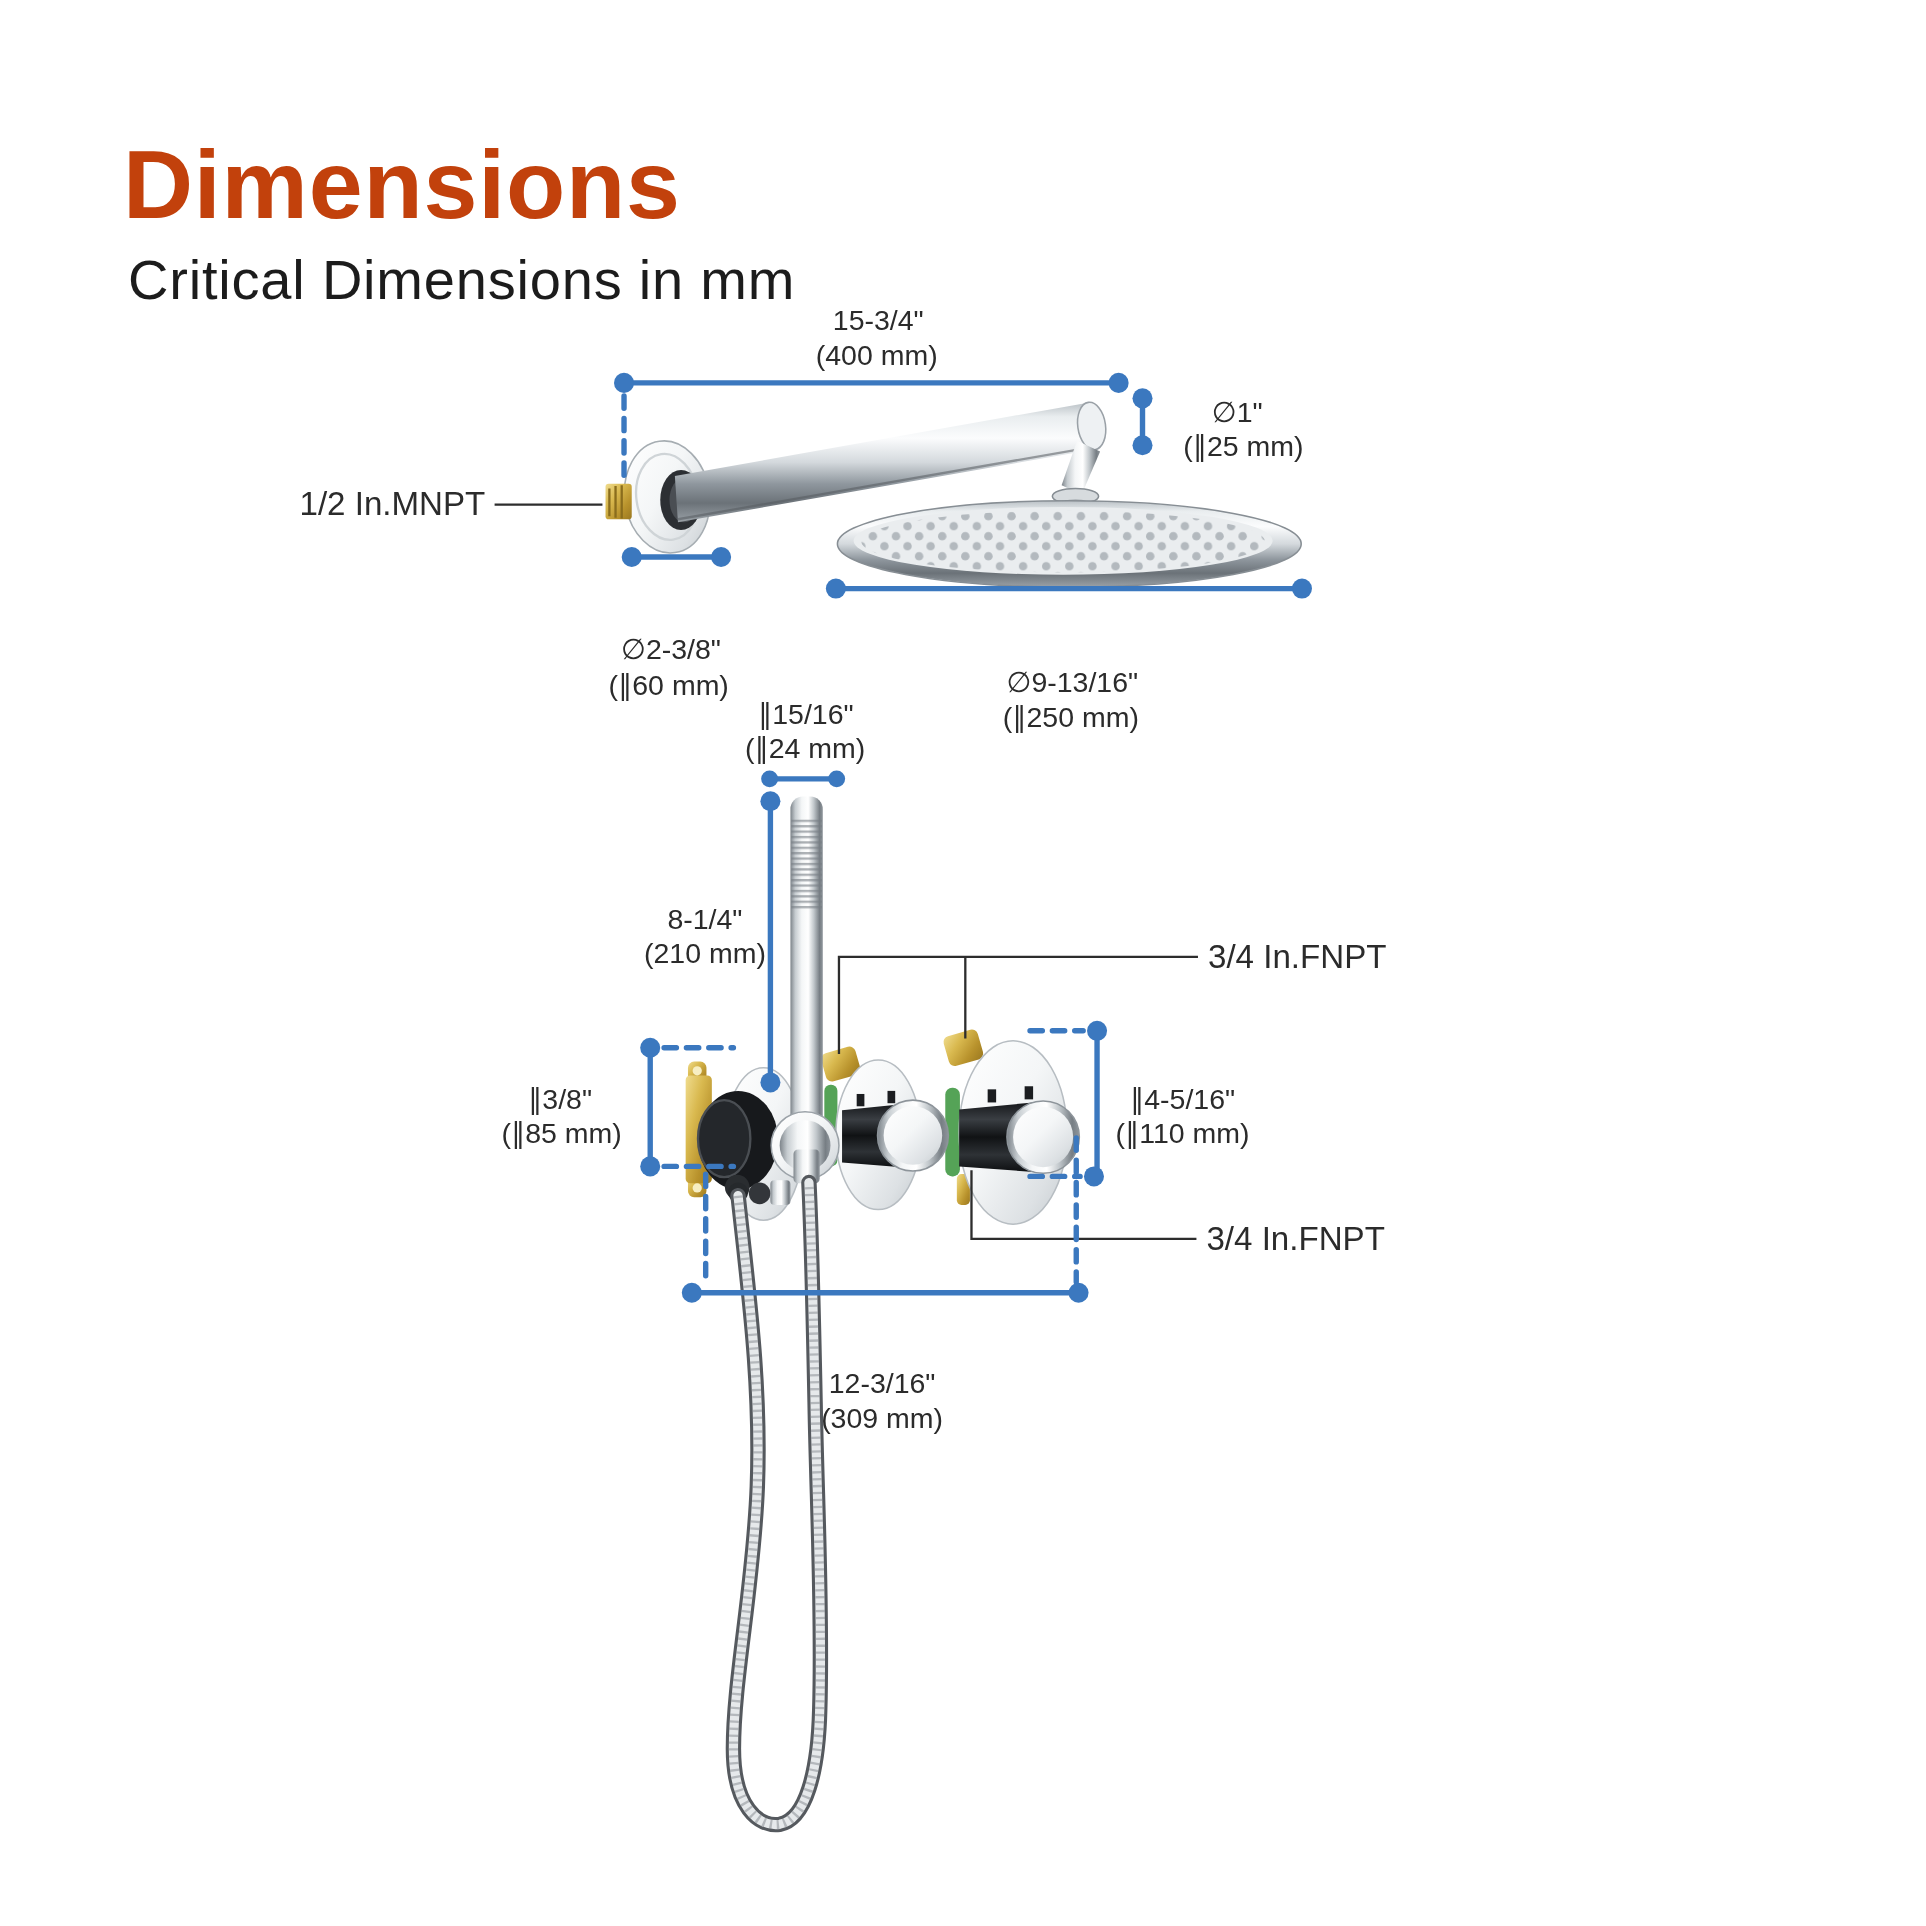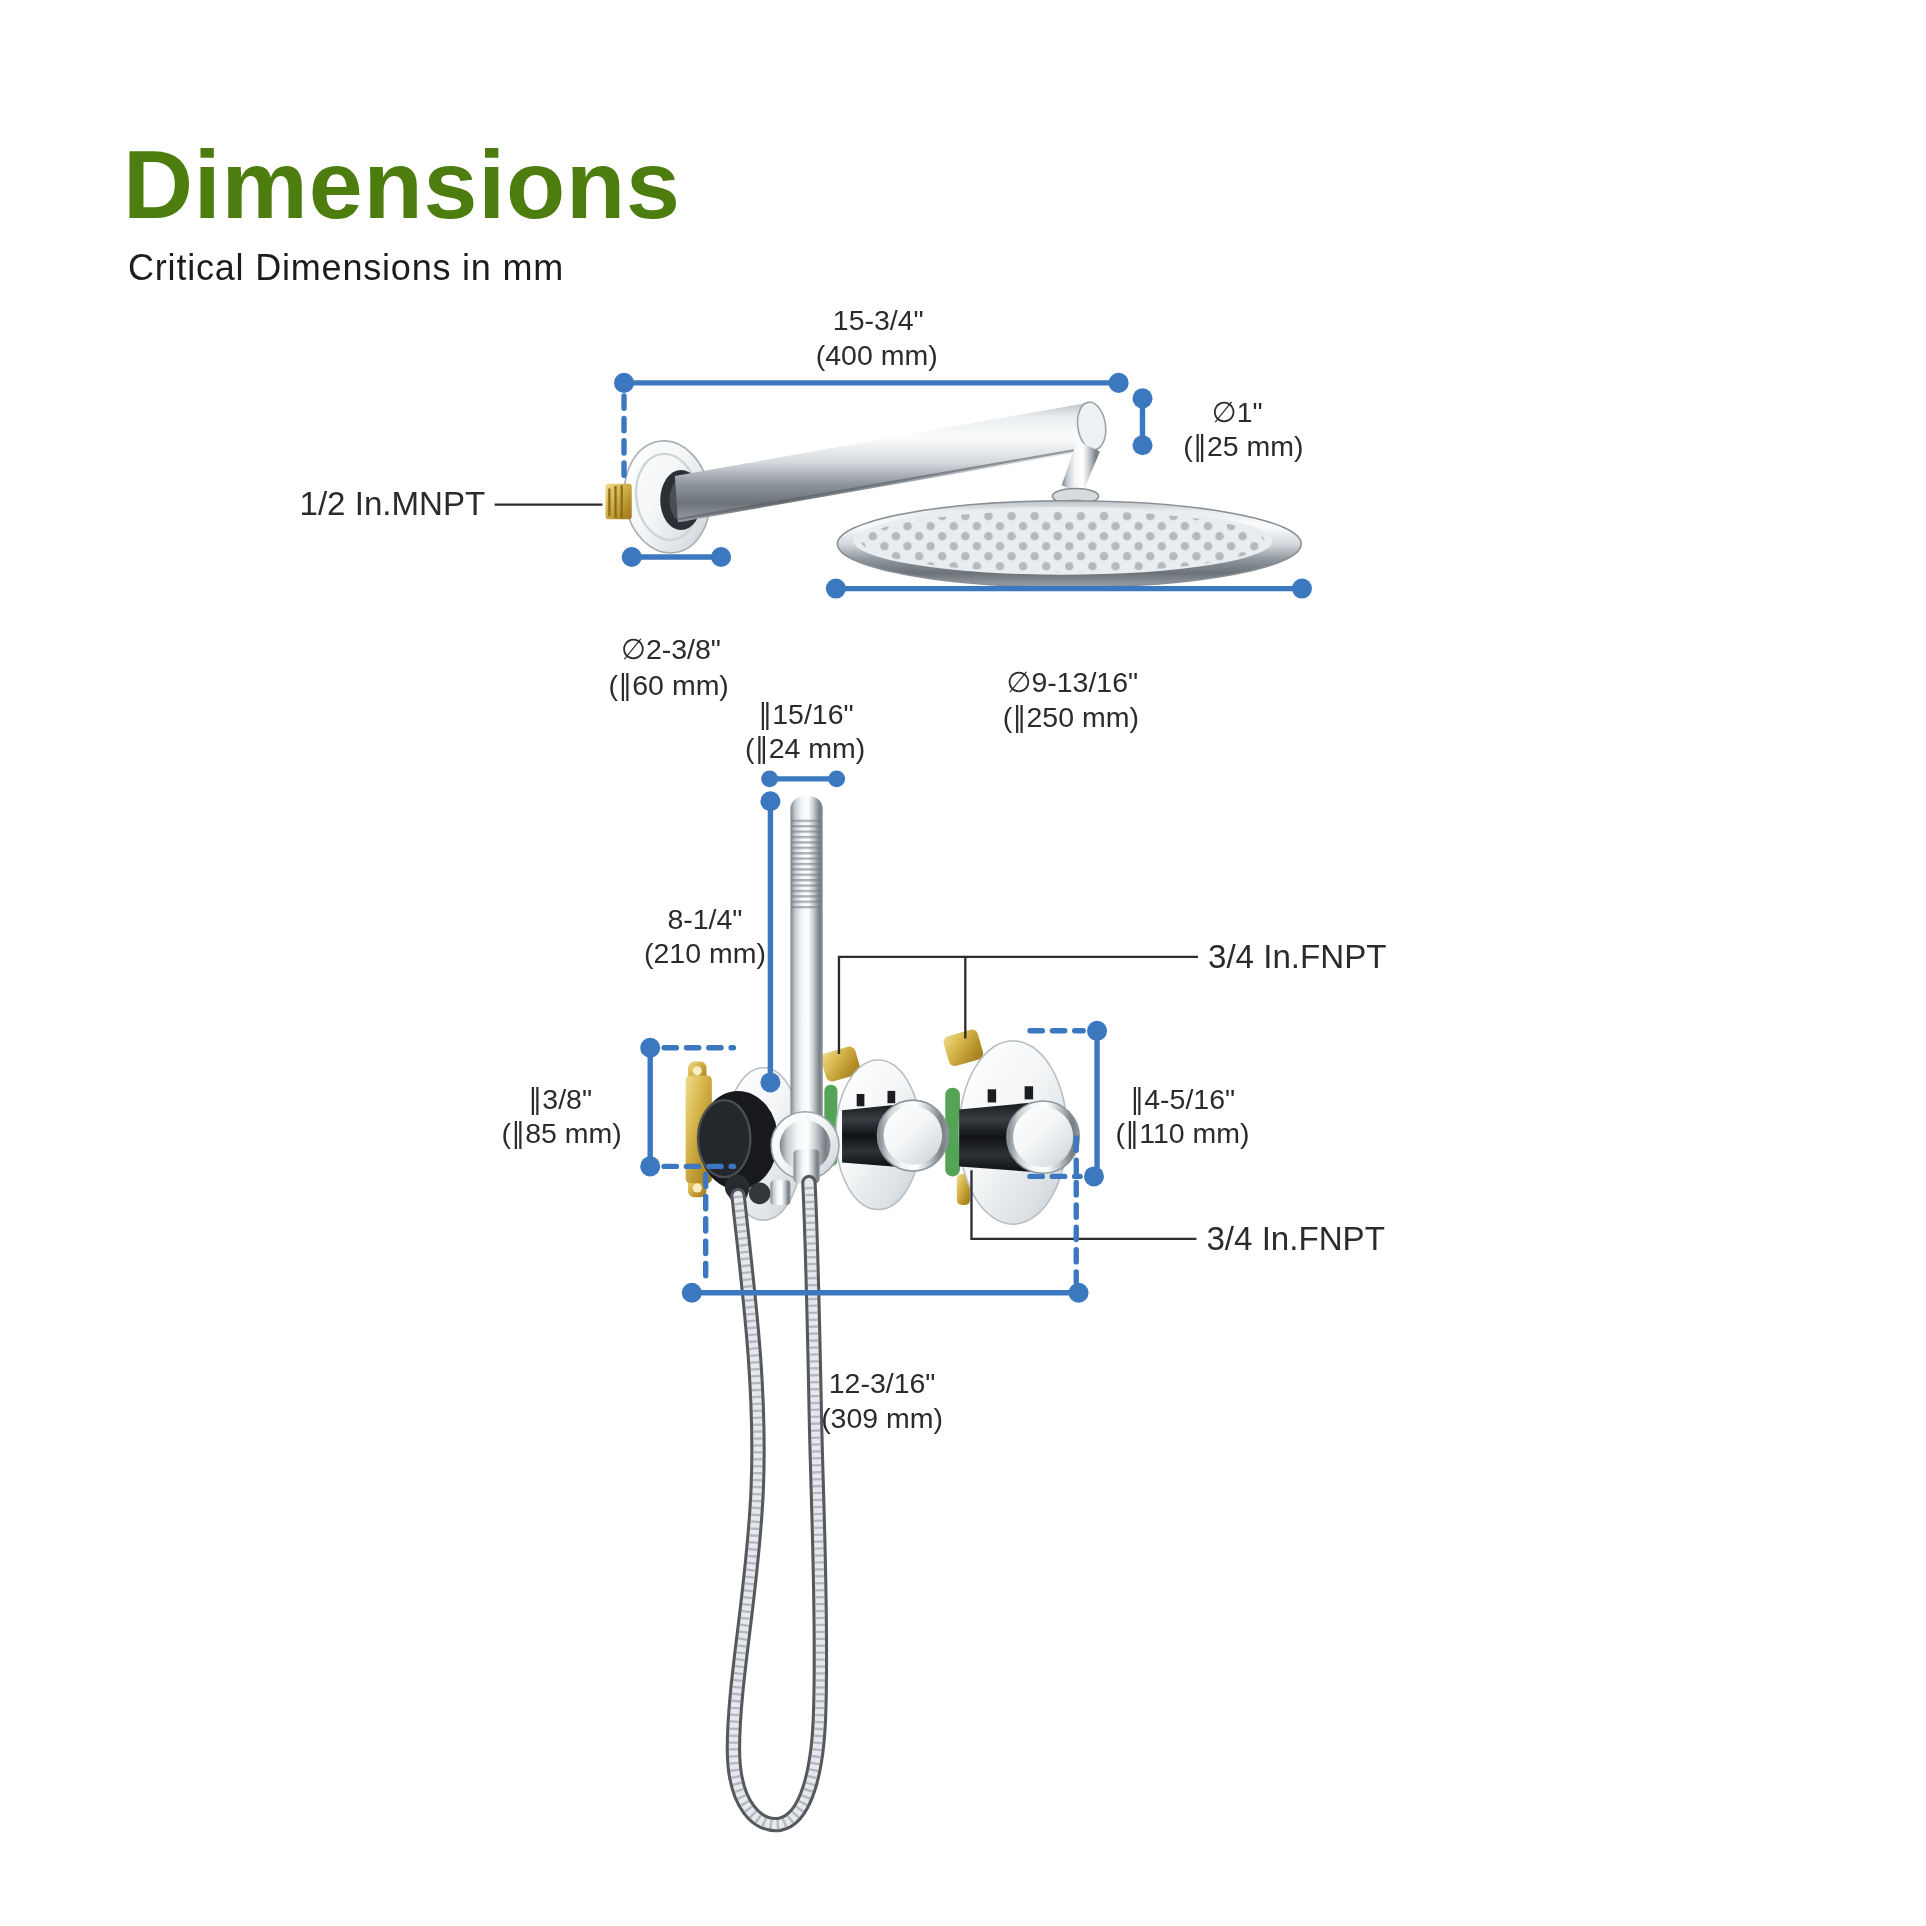--- a/index.html
+++ b/index.html
@@ -1,18 +1,18 @@
 <!DOCTYPE html>
 <html style="font-size:12.3px"><head>
 <meta charset="utf-8">
 <style>
   html,body{margin:0;padding:0;background:#ffffff;}
   body{width:1926px;height:1926px;position:relative;font-family:"Liberation Sans",sans-serif;}
-  .title{position:absolute;left:123px;top:129px;font-size:97px;font-weight:700;color:#4d7c0f;letter-spacing:0.8px;}
-  .subtitle{position:absolute;left:128px;top:247px;font-size:36px;font-weight:400;color:#1c1c1c;letter-spacing:0.8px;}
+  .title{position:absolute;left:123px;top:129px;font-size:97px;font-weight:700;color:#c2410c;letter-spacing:0.8px;}
+  .subtitle{position:absolute;left:128px;top:247px;font-size:56px;font-weight:400;color:#1c1c1c;letter-spacing:0.8px;}
   svg{position:absolute;left:0;top:0;}
   .dim{stroke:#3b78bf;stroke-width:7;fill:none;stroke-linecap:round;}
   .dimd{stroke:#3b78bf;stroke-width:7;fill:none;stroke-linecap:round;stroke-dasharray:16 13;}
   .dot{fill:#3b78bf;stroke:none;}
   .leader{stroke:#2d2d2d;stroke-width:3;fill:none;}
   .dt{font-family:"Liberation Sans",sans-serif;font-size:37px;fill:#2b2b2b;text-anchor:middle;}
   .ct{font-family:"Liberation Sans",sans-serif;font-size:43px;fill:#2b2b2b;}
 </style>
 </head>
 <body>

